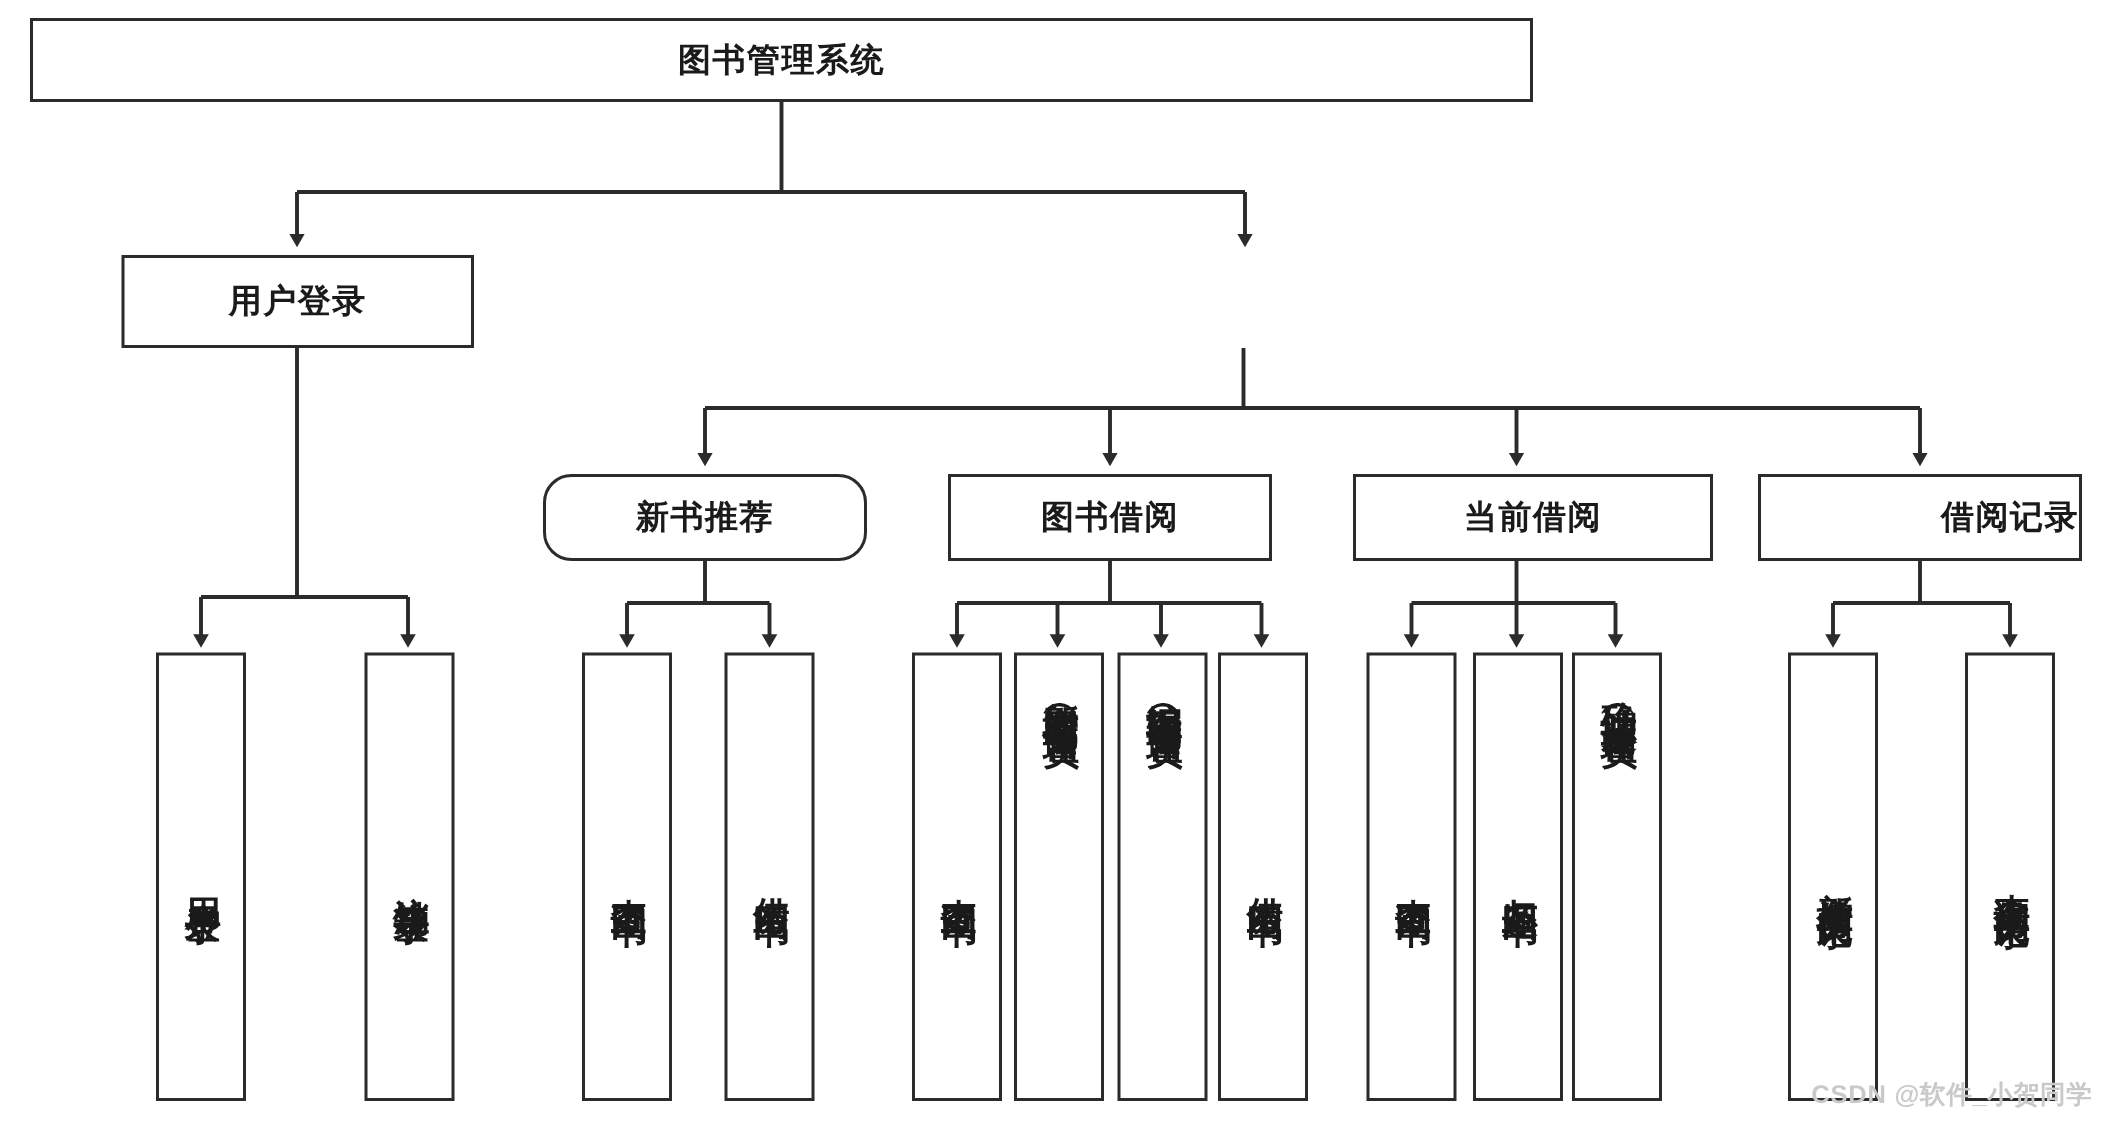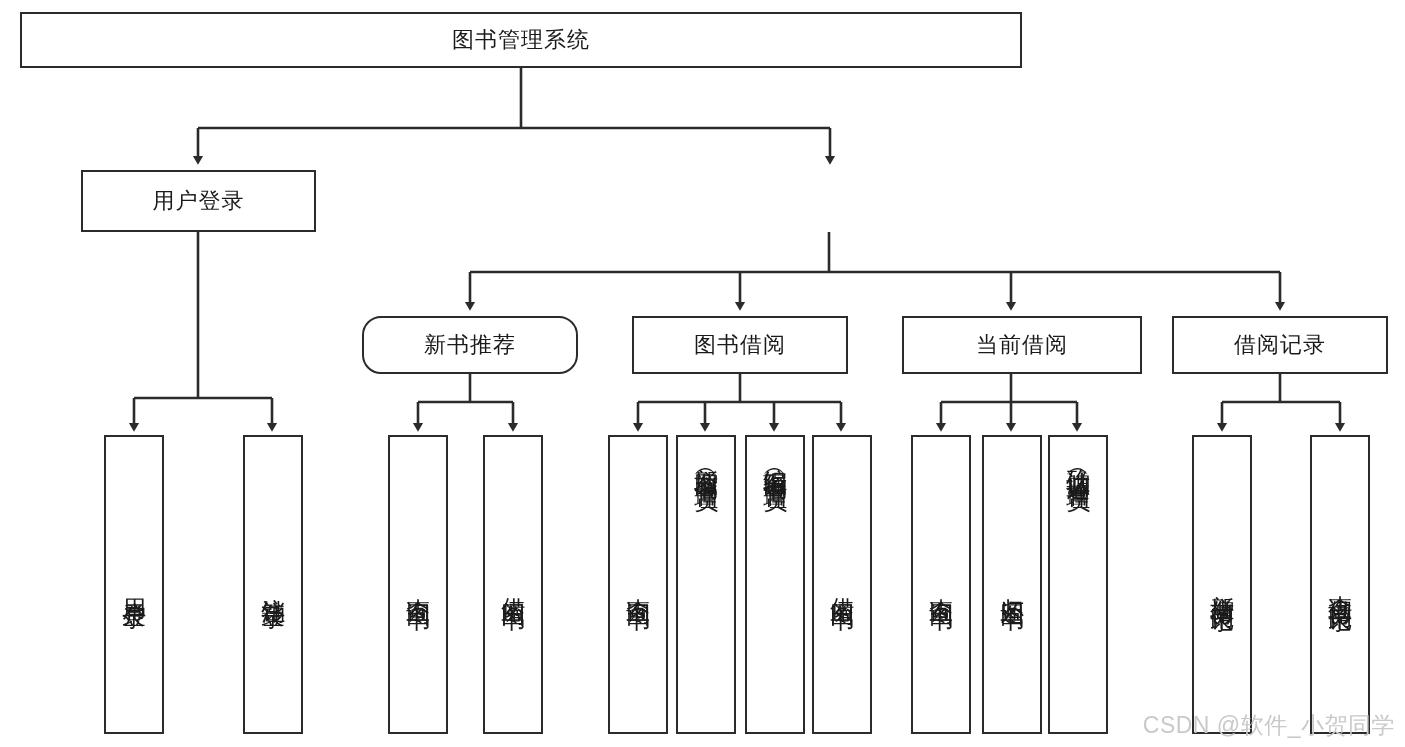--- a/index.html
+++ b/index.html
@@ -1,36 +1,36 @@
 <!DOCTYPE html>
 <html><head>
 <meta charset="utf-8">
 <title>图书管理系统功能结构图</title>
 <style>
   html,body{margin:0;padding:0;background:#ffffff;}
   body{font-family:"Liberation Sans","DejaVu Sans",sans-serif;}
-  #canvas{position:relative;width:1405px;height:747px;background:#ffffff;overflow:hidden;}
+  #canvas{position:relative;width:1405px;height:747px;background:#ffffff;overflow:hidden;font-weight:bold;}
   svg.links{position:absolute;left:0;top:0;width:1405px;height:747px;pointer-events:none;}
 
   .node{position:absolute;box-sizing:border-box;background:#ffffff;
         border:2px solid #2b2b2b;display:flex;align-items:center;justify-content:center;}
   .node.root{border-width:2px;}
   .node .lbl{color:#1a1a1a;font-size:22px;line-height:1.15;letter-spacing:1px;white-space:nowrap;}
 
   .leaf{position:absolute;box-sizing:border-box;background:#ffffff;border:2px solid #2b2b2b;
         display:flex;align-items:flex-start;justify-content:center;padding-top:12px;}
   .leaf.center{align-items:center;padding-top:0;}
   .leaf .vlbl{
       writing-mode:vertical-rl;
       text-orientation:upright;
       color:#1a1a1a;font-size:24px;line-height:1.28;letter-spacing:3px;
       white-space:nowrap;
   }
 
-  .watermark{position:absolute;right:10px;bottom:6px;color:#c9c9c9;font-size:23px;
+  .watermark{position:absolute;right:10px;bottom:6px;color:#c9c9c9;font-size:17px;
              letter-spacing:0.5px;white-space:nowrap;}
 </style>
 </head>
 <body>
 
 <div id="canvas">
 
   <svg class="links" viewBox="0 0 1405 747">
     <defs>
       <marker id="ah" markerWidth="12" markerHeight="12" refX="4.2" refY="6" orient="auto" markerUnits="userSpaceOnUse">
@@ -95,21 +95,21 @@
   </div>
 
   <div class="node" style="left:632px;top:316px;width:216px;height:58px;">
     <span class="lbl">图书借阅</span>
   </div>
 
   <div class="node" style="left:902px;top:316px;width:240px;height:58px;">
     <span class="lbl">当前借阅</span>
   </div>
 
-  <div class="node" style="left:1172px;top:316px;width:216px;height:58px;">
+  <div class="node" style="left:1172px;top:316px;width:216px;height:58px;justify-content:flex-end;">
     <span class="lbl">借阅记录</span>
   </div>
 
   <div class="leaf center" style="left:104px;top:435px;width:60px;height:299px;">
     <span class="vlbl">用户登录</span>
   </div>
 
   <div class="leaf center" style="left:243px;top:435px;width:60px;height:299px;">
     <span class="vlbl">注销登录</span>
   </div>

